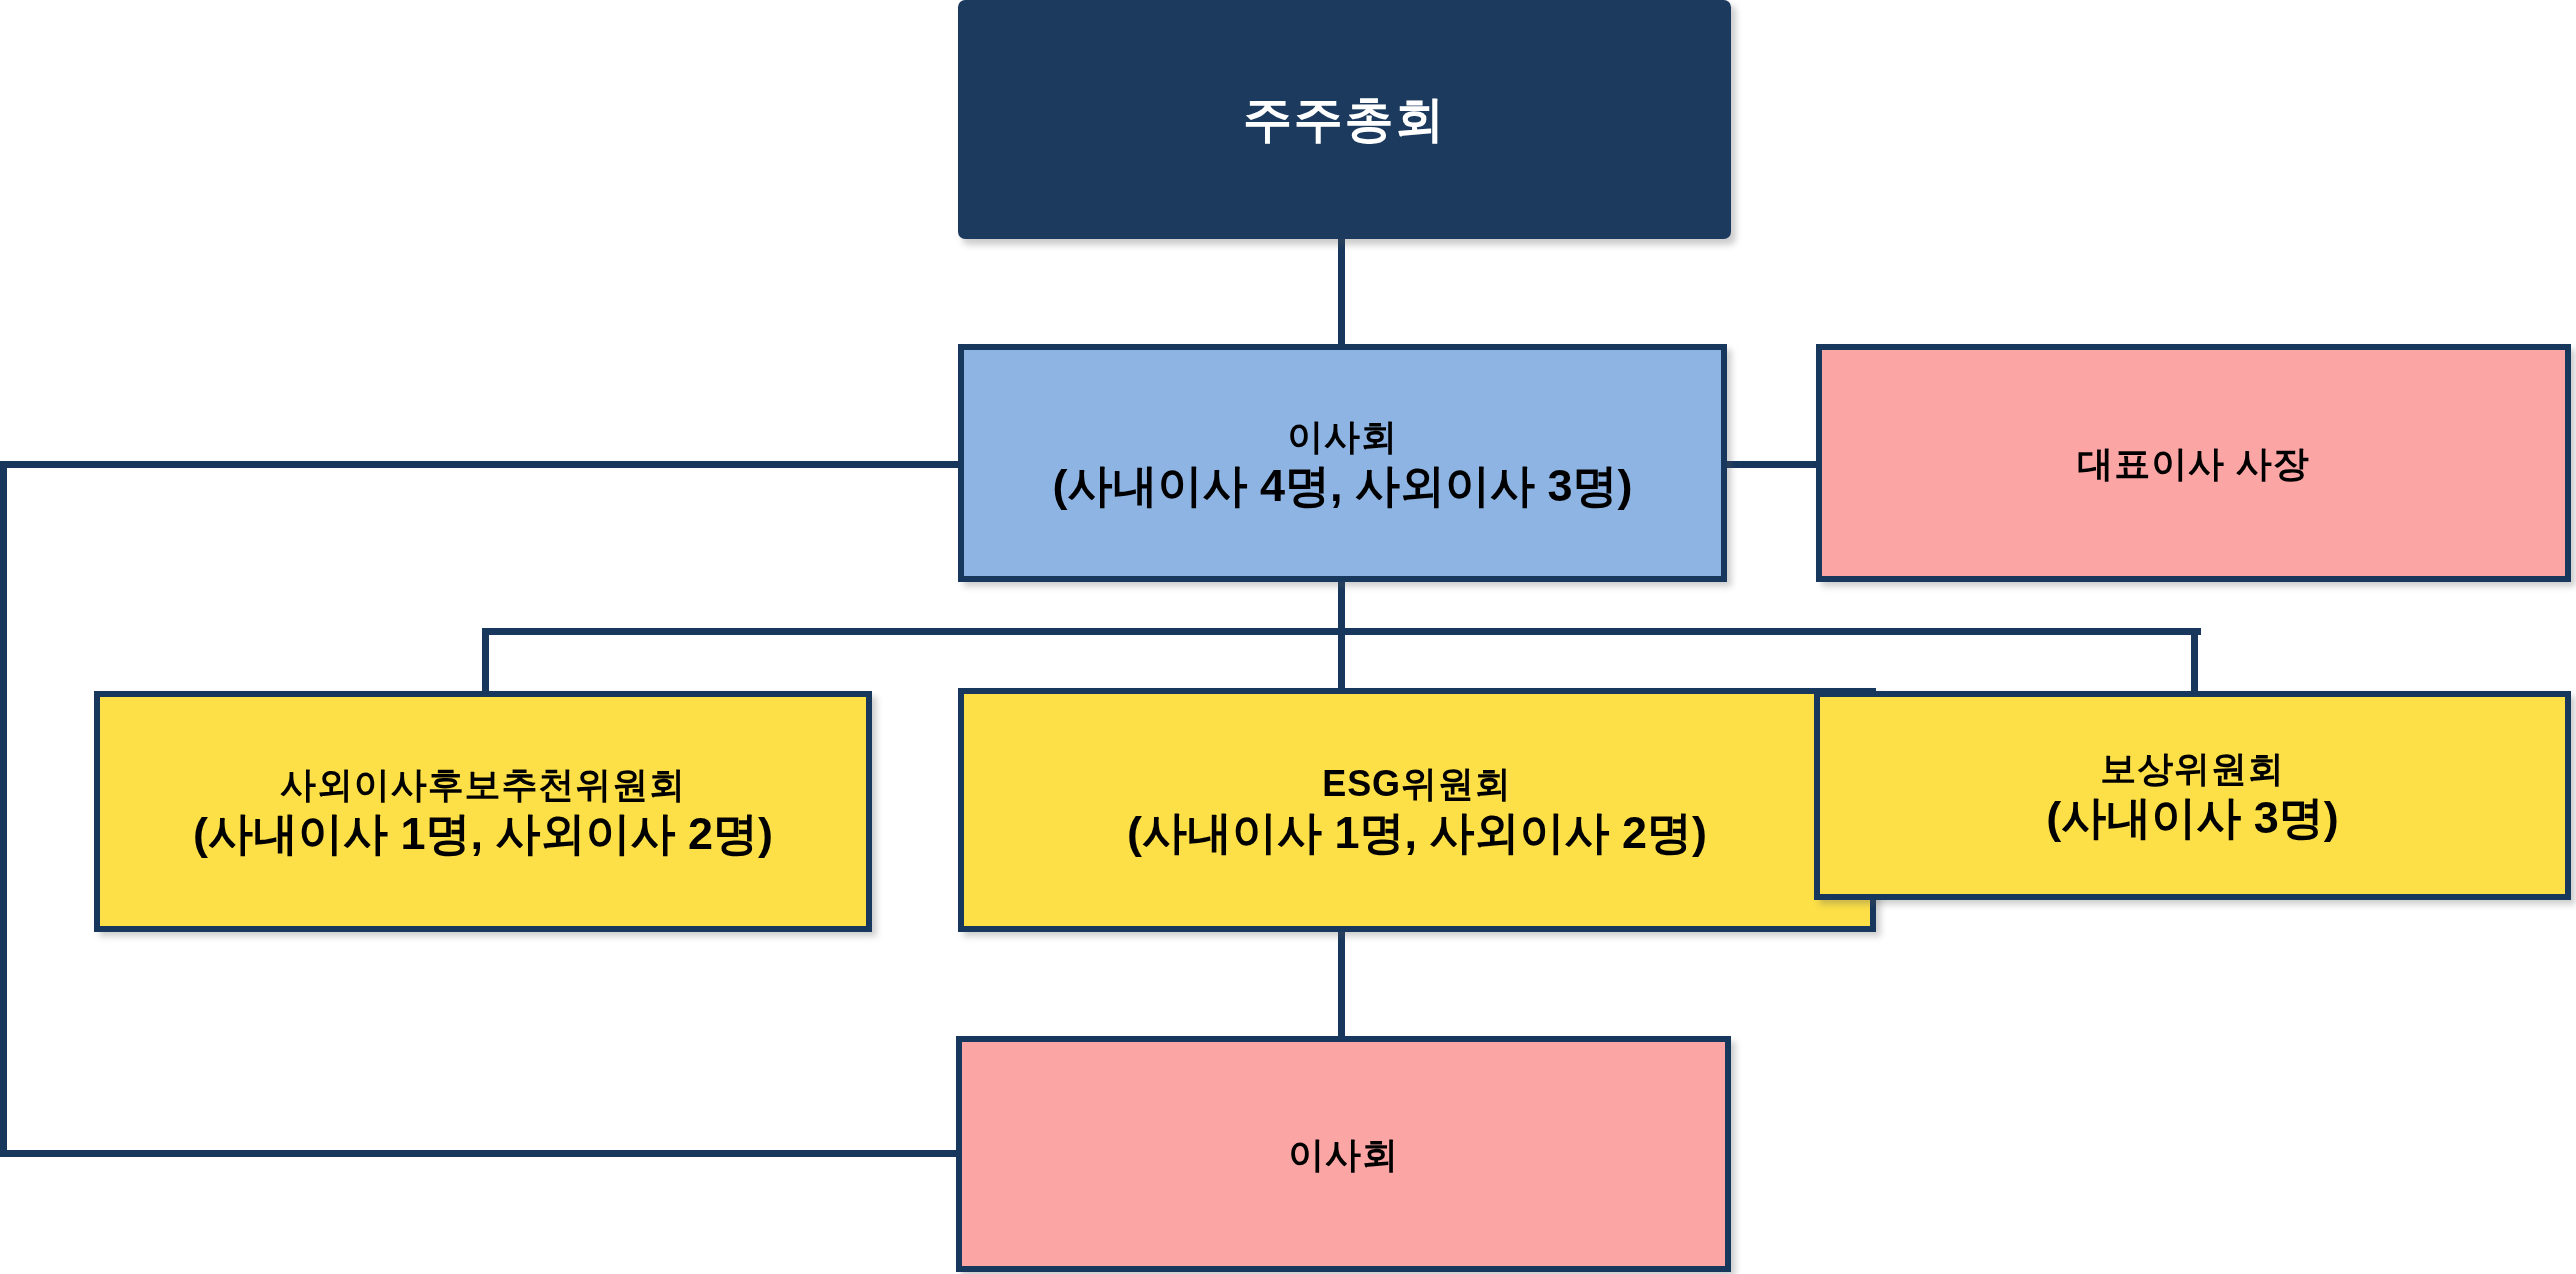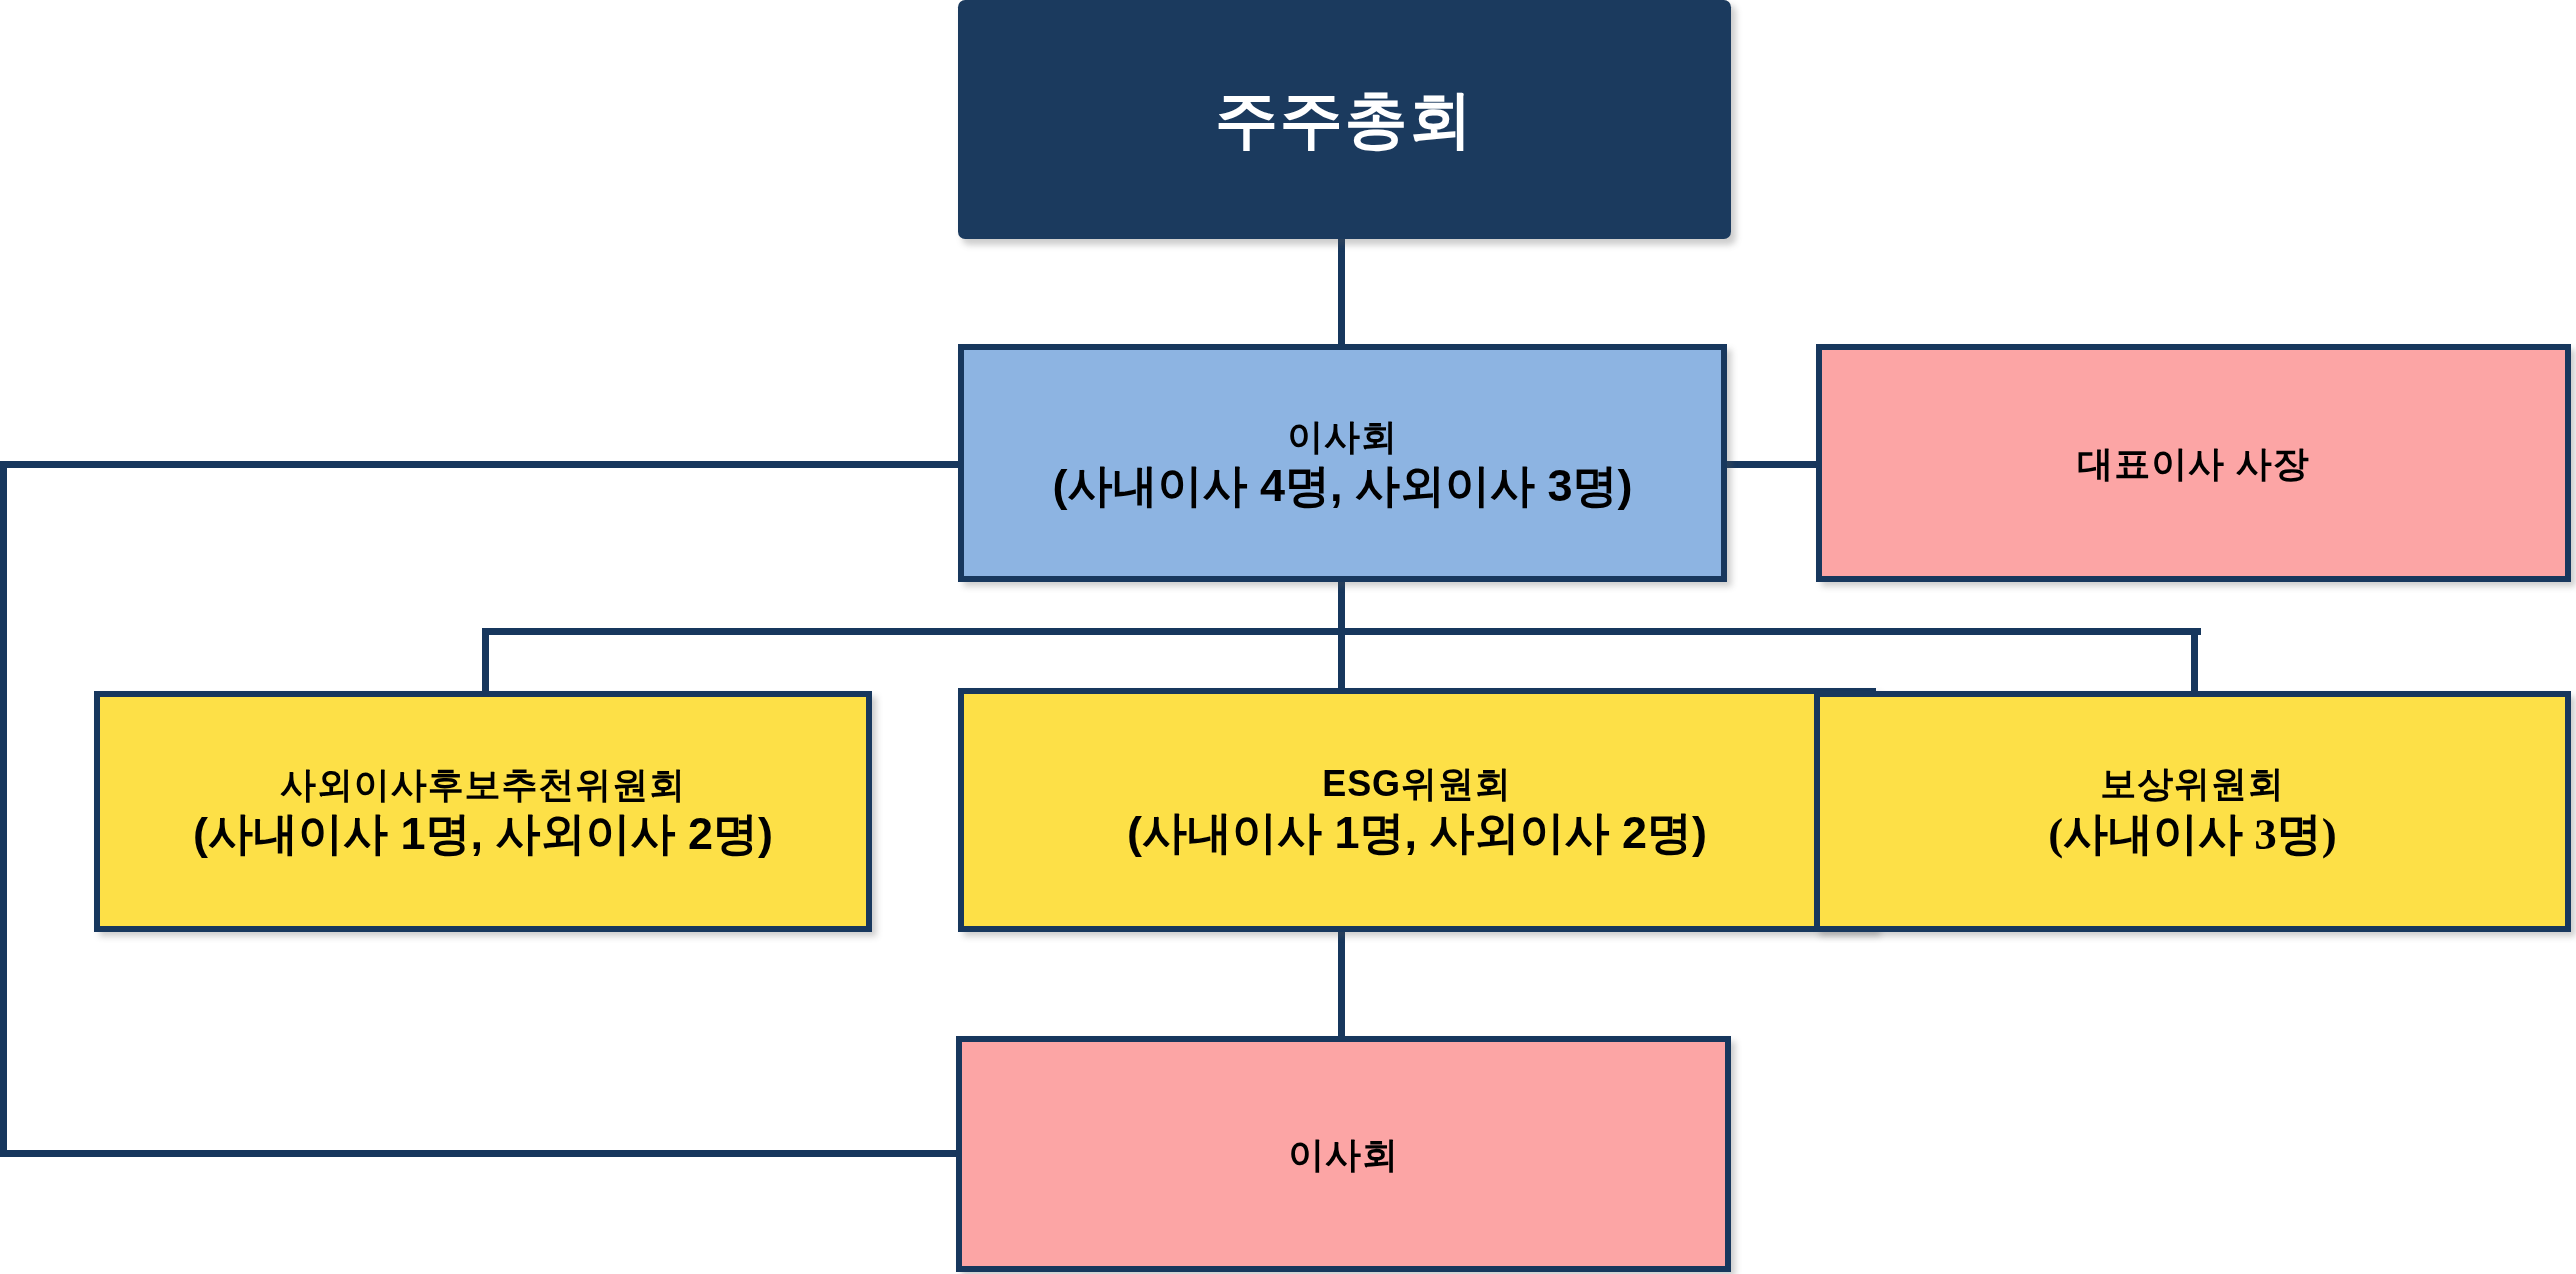--- a/index.html
+++ b/index.html
@@ -21,21 +21,21 @@
     justify-content:center;
     text-align:center;
     color:#000000;
     box-shadow:4.5px 5.4px 6.3px rgba(90,90,90,0.30);
   }
   .box.bordered { border:6.3px solid #17375D; }
   .fill-dark   { background:#1B3A5E; color:#ffffff; border-radius:7.2px; }
   .fill-medium { background:#8DB4E2; }
   .fill-comm   { background:#fde047; }
   .fill-light  { background:#fca5a5; }
-  .title-xl { font-size:63px; line-height:1.1; letter-spacing:1.8px; }
+  .title-xl { font-size:49px; line-height:1.1; letter-spacing:1.8px; }
   .title    { font-size:36px; line-height:1.25; letter-spacing:0.9px; }
   .sub      { font-size:45px; line-height:1.2; letter-spacing:0; }
   .line { position:absolute; background:#17375D; }
 </style>
 </head>
 <body>
 
 <div class="canvas">
 
   <div class="line" style="left:1338px; top:237px; width:7.2px; height:110px;"></div>
@@ -65,21 +65,21 @@
   <div class="box bordered fill-comm" style="left:94px; top:691px; width:778px; height:241px;">
     <div class="title">사외이사후보추천위원회</div>
     <div class="sub">(사내이사 1명, 사외이사 2명)</div>
   </div>
 
   <div class="box bordered fill-comm" style="left:958px; top:688px; width:918px; height:244px;">
     <div class="title">ESG위원회</div>
     <div class="sub">(사내이사 1명, 사외이사 2명)</div>
   </div>
 
-  <div class="box bordered fill-comm" style="left:1814px; top:691px; width:757px; height:241px;font-family:Liberation Serif, serif;">
+  <div class="box bordered fill-comm" style="left:1814px; top:691px; width:757px; height:209px;">
     <div class="title">보상위원회</div>
     <div class="sub">(사내이사 3명)</div>
   </div>
 
   <div class="box bordered fill-light" style="left:956px; top:1036px; width:775px; height:236px;">
     <div class="title">이사회</div>
   </div>
 
 </div>
 

